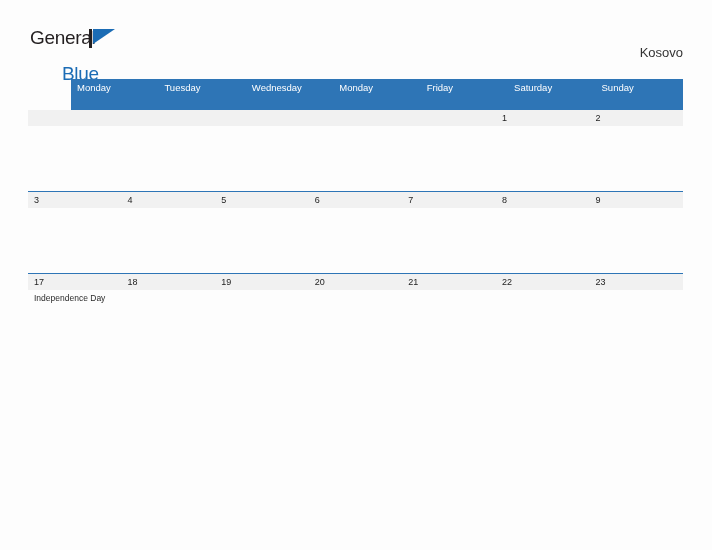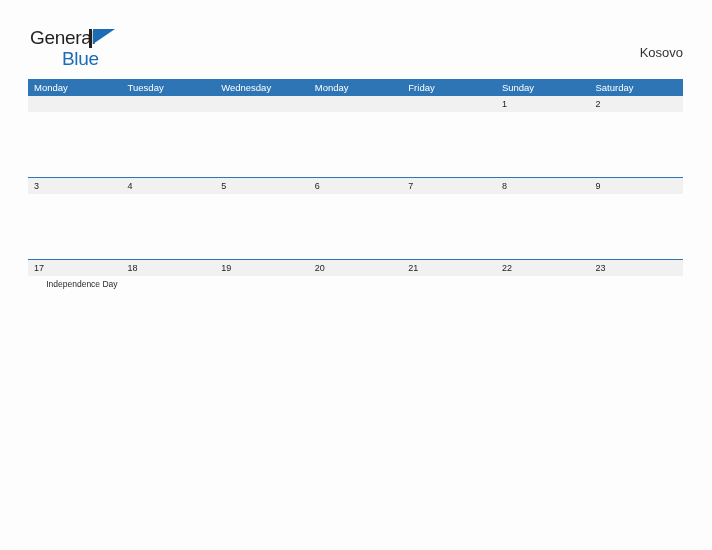--- a/index.html
+++ b/index.html
@@ -47,21 +47,21 @@
   .logo-flag {
     position: absolute;
     left: 59px;
     top: 1px;
     width: 28px;
     height: 19px;
   }
   .logo-row2 {
     position: relative;
     height: 20px;
-    margin-top: 1px;
+    margin-top: 16px;
     padding-left: 32px;
     white-space: nowrap;
   }
   .logo-blue {
     font-size: 19px;
     color: #1b6cb5;
     letter-spacing: -0.3px;
     font-family: "Liberation Sans", sans-serif;
   }
 
@@ -91,21 +91,22 @@
   .calendar {
     position: absolute;
     left: 28px;
     top: 79px;
     width: 655px;
   }
 
   .weekday-header {
     display: flex;
     background: #2e75b6;
-    height: 17px;
+    height: 31px;
+    margin-left: 43px;
   }
   .weekday-cell {
     flex: 1 1 0;
     color: #ffffff;
     font-size: 9.5px;
     line-height: 17px;
     padding-left: 6px;
     box-sizing: border-box;
     white-space: nowrap;
     overflow: hidden;
@@ -141,21 +142,20 @@
   .body-band {
     display: flex;
     background: #fdfdfd;
     height: 65px;
   }
   .body-cell {
     flex: 1 1 0;
     padding: 3px 4px 0 6px;
     box-sizing: border-box;
     overflow: hidden;
-    text-align: right;
   }
   .event {
     font-size: 8.5px;
     color: #2b2b2b;
     line-height: 11px;
     white-space: nowrap;
     font-family: "Liberation Sans", sans-serif;
   }
   .empty-cell {
     
@@ -186,22 +186,22 @@
 
 </div>
 
 <div class="calendar">
   <div class="weekday-header">
       <div class="weekday-cell">Monday</div>
       <div class="weekday-cell">Tuesday</div>
       <div class="weekday-cell">Wednesday</div>
       <div class="weekday-cell">Monday</div>
       <div class="weekday-cell">Friday</div>
+      <div class="weekday-cell">Saturday</div>
       <div class="weekday-cell">Sunday</div>
-      <div class="weekday-cell">Saturday</div>
     </div>
   <div class="weeks">
       <div class="week-row">
         <div class="date-band">
           <div class="date-cell"></div>
           <div class="date-cell"></div>
           <div class="date-cell"></div>
           <div class="date-cell"></div>
           <div class="date-cell"></div>
           <div class="date-cell">1</div>

